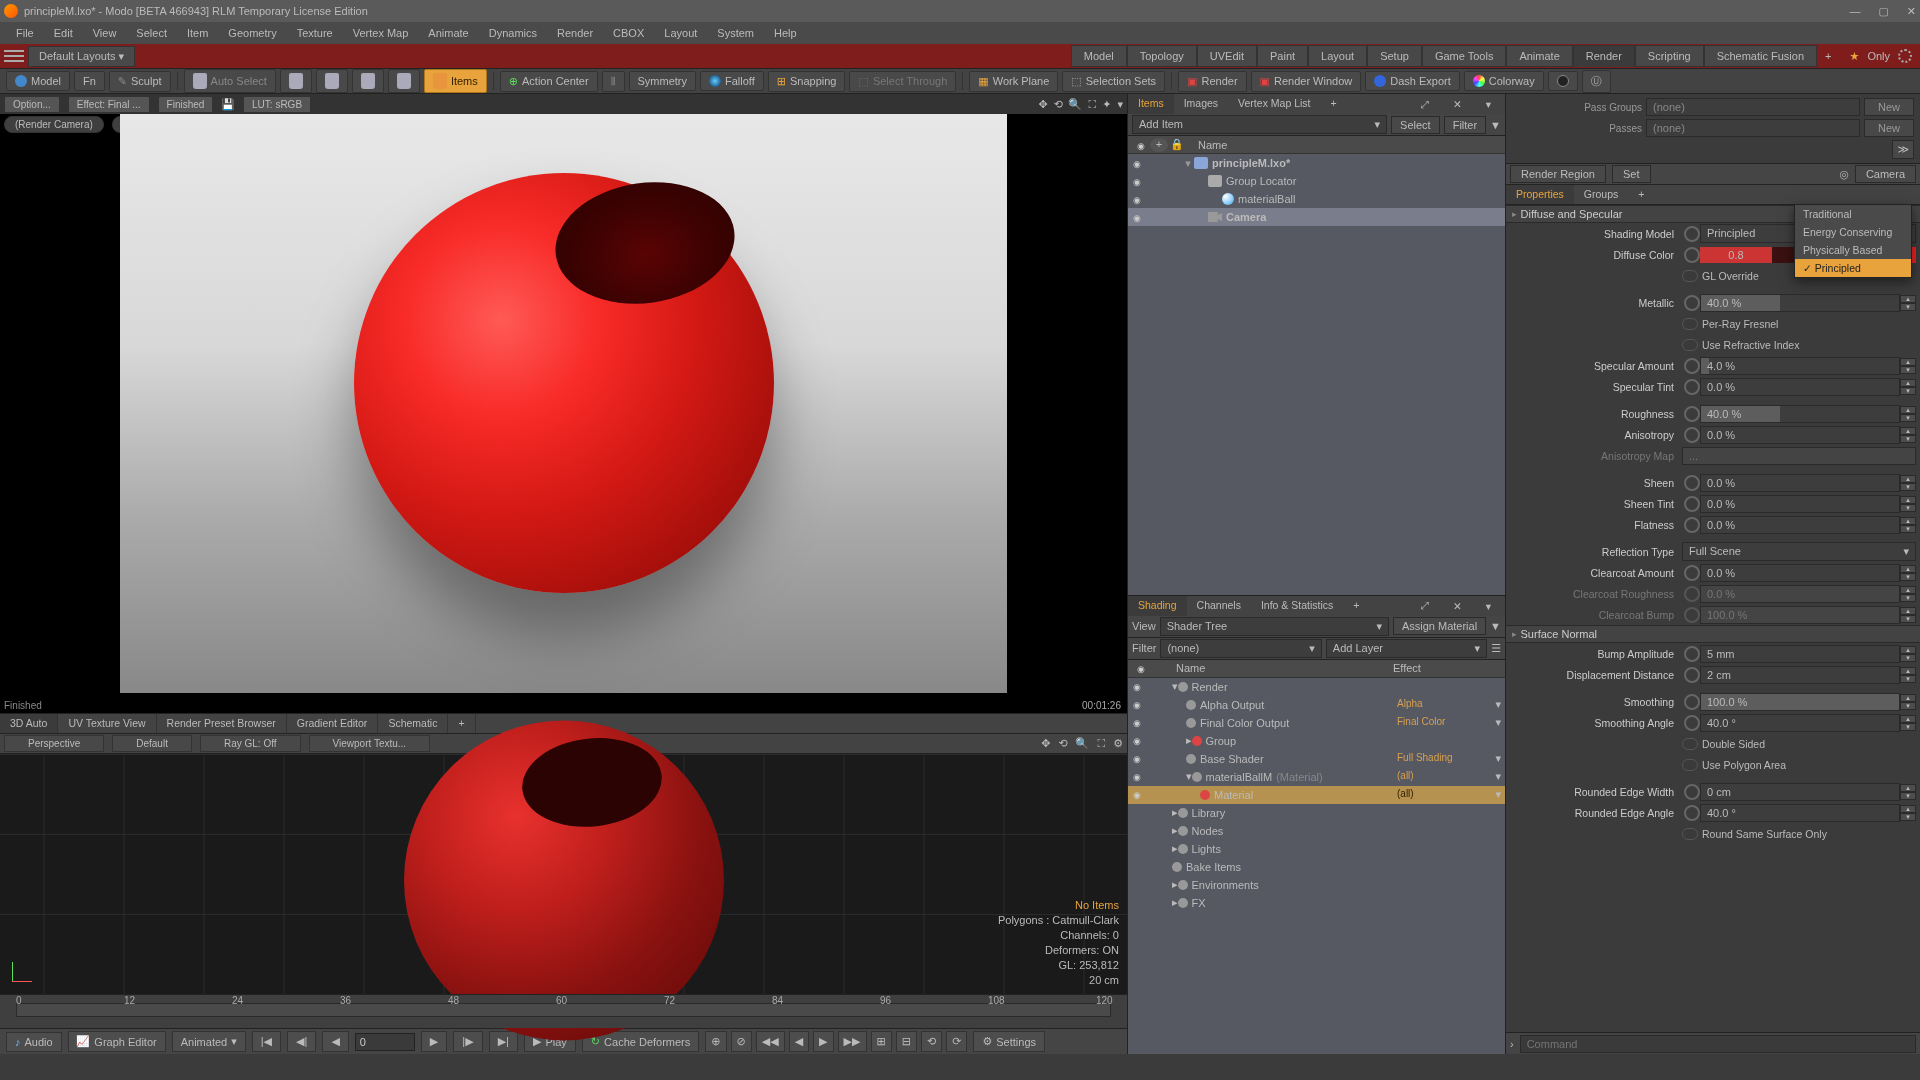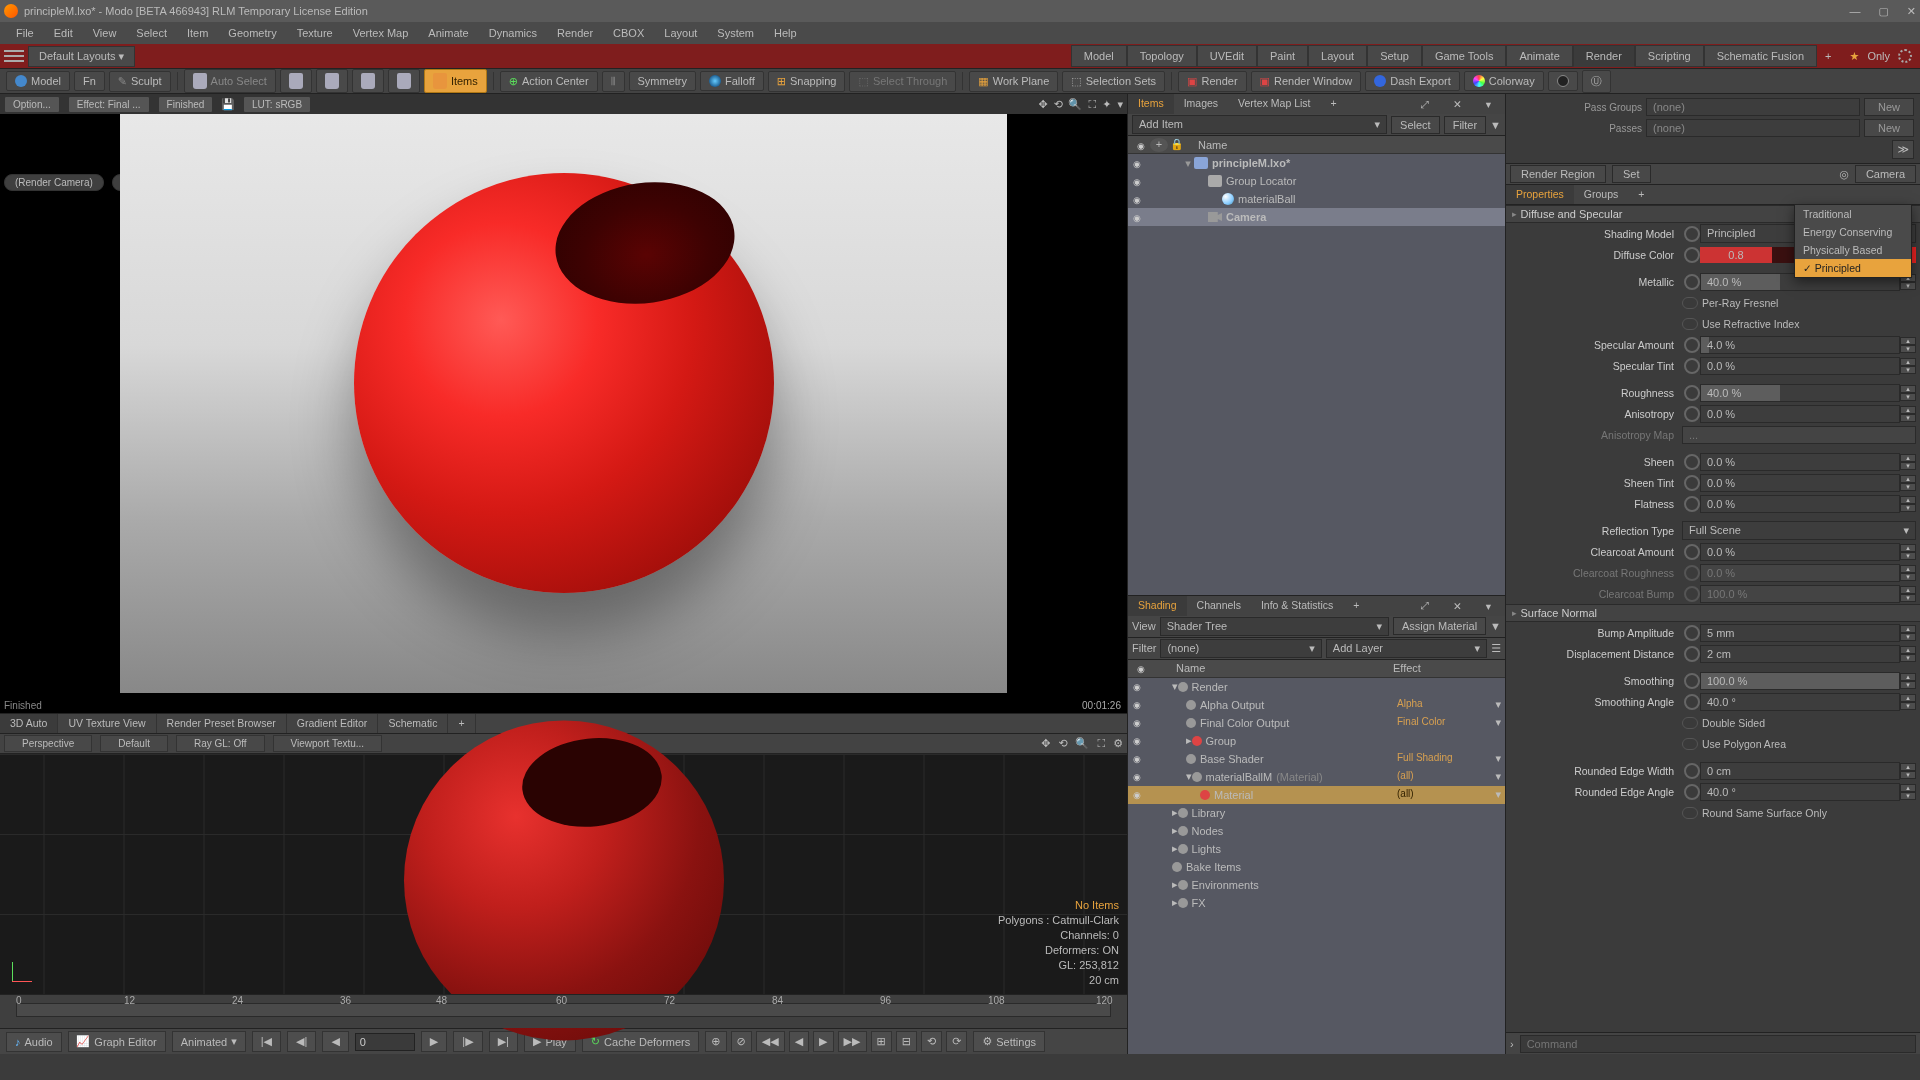--- a/index.html
+++ b/index.html
@@ -26,32 +26,32 @@
 .tbtn .dot { width:12px; height:12px; border-radius:50%; }
 .sep { width:1px; height:18px; background:#333; margin:0 2px;}
 .shield { width:14px; height:16px; background:#aab; border-radius:2px 2px 3px 3px; }
 .shield.o { background:#e8953d; }
 .main { display:flex; height:calc(100% - 120px); }
 .leftcol { width:1128px; display:flex; flex-direction:column; border-right:1px solid #222;}
 .render-pane { height:620px; background:#000; position:relative; border-bottom:1px solid #222;}
 .render-hdr { position:absolute; top:0; left:0; right:0; height:20px; background:rgba(60,60,60,0.85); display:flex; align-items:center; gap:8px; padding:0 4px;}
 .render-hdr .chip { padding:2px 8px; background:#555; border:1px solid #333; border-radius:2px; font-size:10px;}
 .render-hdr .icons { margin-left:auto; display:flex; gap:6px; color:#ccc;}
-.render-hdr2 { position:absolute; top:20px; left:0; display:flex; gap:8px; padding:12px 4px;margin-top:48px;}
+.render-hdr2 { position:absolute; top:20px; left:0; display:flex; gap:8px; padding:2px 4px;}
 .render-hdr2 .chip { padding:2px 10px; background:rgba(70,70,70,0.9); border:1px solid #333; border-radius:8px; font-size:10px;}
 .render-img { position:absolute; top:20px; left:120px; right:120px; bottom:20px; background:linear-gradient(180deg,#e8e8e8 0%,#d8d8d8 40%,#aaa 70%,#888 100%); }
 .sphere { position:absolute; left:50%; top:50%; transform:translate(-50%,-55%); width:420px; height:420px; border-radius:50%; background:radial-gradient(circle at 35% 35%, #ff5a56 0%, #f82b28 25%, #d41914 50%, #a00e0a 80%, #6b0806 100%); box-shadow:0 40px 60px rgba(0,0,0,0.35);}
 .sphere .hole { position:absolute; top:10px; left:48%; width:180px; height:120px; border-radius:50%; background:radial-gradient(ellipse at 50% 60%, #5a0303 0%, #3d0202 50%, #2a0101 100%); transform:rotate(-8deg);}
 .render-foot { position:absolute; bottom:2px; left:4px; font-size:10px; color:#888;}
 .render-time { position:absolute; bottom:2px; right:6px; font-size:10px; color:#aaa;}
 .view3d-tabs { height:20px; background:#434343; display:flex; border-bottom:1px solid #222;}
 .view3d-tabs span { padding:3px 10px; border-right:1px solid #333; cursor:pointer; font-size:10.5px;}
 .view3d-tabs span.active { background:#3b3b3b; }
 .view3d-hdr { height:20px; background:#434343; display:flex; align-items:center; gap:8px; padding:0 4px; border-bottom:1px solid #222;}
-.view3d-hdr .chip { padding:2px 17px; background:#484848; border:1px solid #333; font-size:10px;}
+.view3d-hdr .chip { padding:2px 23px; background:#484848; border:1px solid #333; font-size:10px;}
 .view3d-hdr .icons { margin-left:auto; display:flex; gap:8px; color:#ccc;}
 .view3d { flex:1; background:#1a1a1a; position:relative; background-image:linear-gradient(#2a2a2a 1px,transparent 1px),linear-gradient(90deg,#2a2a2a 1px,transparent 1px); background-size:80px 80px; background-position:center;}
 .sphere2 { position:absolute; left:50%; top:50%; transform:translate(-50%,-48%); width:320px; height:320px; border-radius:50%; background:radial-gradient(circle at 35% 30%, #e8312e 0%, #c01f1c 30%, #8a1210 60%, #5a0806 100%);}
 .sphere2 .hole2 { position:absolute; top:18px; left:50%; width:140px; height:88px; border-radius:50%; background:#2a0302; transform:translateX(-30%) rotate(-6deg);}
 .view3d .stats { position:absolute; right:8px; bottom:6px; text-align:right; font-size:10.5px; color:#ccc; line-height:15px;}
 .view3d .stats .noit { color:#e8a33d; }
 .axis { position:absolute; left:8px; bottom:8px; width:30px; height:30px; }
 .axis .y { position:absolute; left:4px; bottom:4px; width:1px; height:20px; background:#5bdf5b;}
 .axis .x { position:absolute; left:4px; bottom:4px; width:20px; height:1px; background:#ff5555;}
 .timeline { height:34px; background:#3f3f3f; border-top:1px solid #222; position:relative; padding-top:4px;}
@@ -343,21 +343,21 @@
           <div class="x"></div>
         </div>
     </div>
     <div class="timeline">
       <div class="track"></div>
       <div id="tl-ticks">
           <div class="tick" style="left: 16px;">0</div>
           <div class="tick" style="left: 124px;">12</div>
           <div class="tick" style="left: 232px;">24</div>
           <div class="tick" style="left: 340px;">36</div>
-          <div class="tick" style="left: 436px;">48</div>
+          <div class="tick" style="left: 448px;">48</div>
           <div class="tick" style="left: 556px;">60</div>
           <div class="tick" style="left: 664px;">72</div>
           <div class="tick" style="left: 772px;">84</div>
           <div class="tick" style="left: 880px;">96</div>
           <div class="tick" style="left: 988px;">108</div>
           <div class="tick" style="left: 1096px;">120</div>
         </div>
     </div>
     <div class="playbar">
       <div class="pbtn">
@@ -689,20 +689,27 @@
           <div class="plbl">Diffuse Color</div>
           <div class="pval">
             <span class="ring"></span>
             <div class="colorbar">
               <div style="background:#c33">0.8</div>
               <div style="background:#3a1010">0.0</div>
               <div style="background:#e22">0.15</div>
             </div>
           </div>
         </div>
+      <div class="prow">
+          <div class="plbl"></div>
+          <div class="pval">
+            <div class="check"></div>
+            <span class="cklabel">GL Override</span>
+          </div>
+        </div>
 
       <div class="prow" style="margin-top:6px">
           <div class="plbl">Metallic</div>
           <div class="pval">
             <span class="ring"></span>
             <div class="field percent" style="--pct:40%">40.0 %</div>
             <div class="spinner">
               <div>▴</div>
               <div>▾</div>
             </div>

